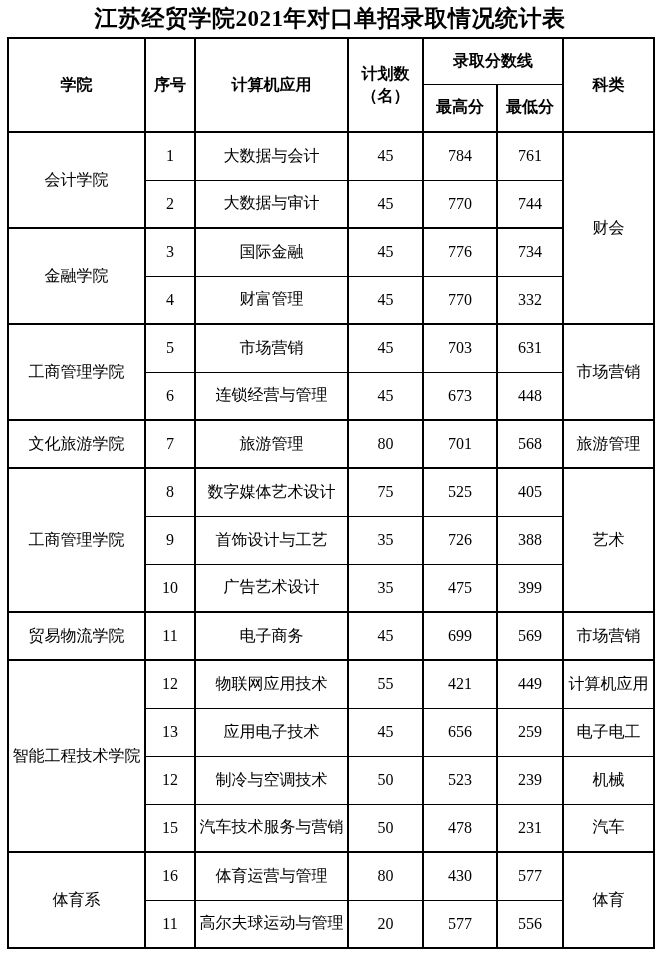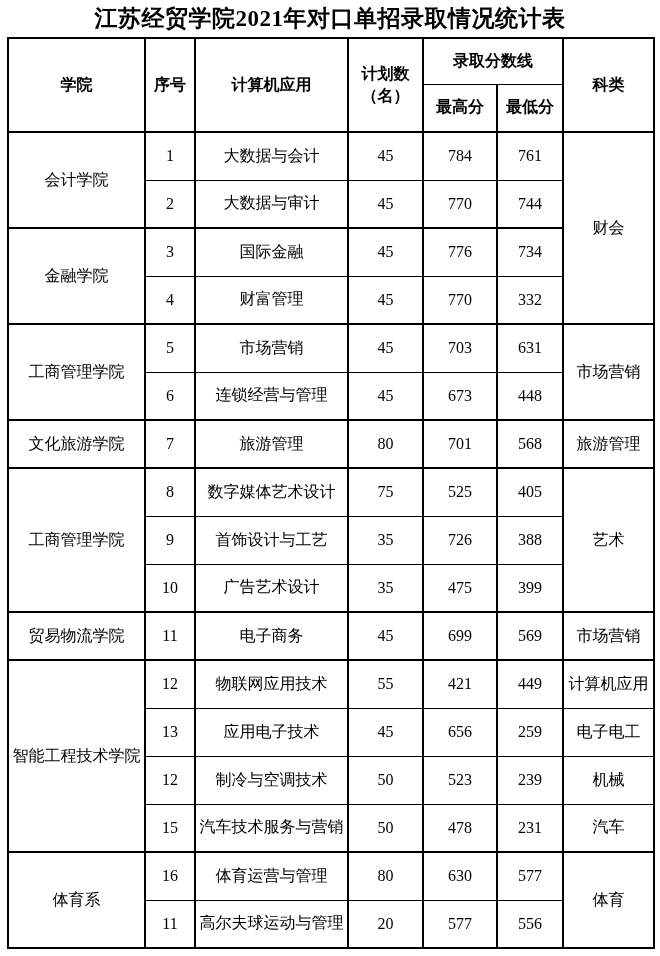--- a/index.html
+++ b/index.html
@@ -200,21 +200,21 @@
     <td>478</td>
     <td>231</td>
     <td>汽车</td>
   </tr>
 
   <tr class="drow gs">
     <td rowspan="2">体育系</td>
     <td>16</td>
     <td>体育运营与管理</td>
     <td>80</td>
-    <td>630</td>
+    <td>430</td>
     <td>577</td>
     <td rowspan="2">体育</td>
   </tr>
   <tr class="drow">
     <td>11</td>
     <td>高尔夫球运动与管理</td>
     <td>20</td>
     <td>577</td>
     <td>556</td>
   </tr>

